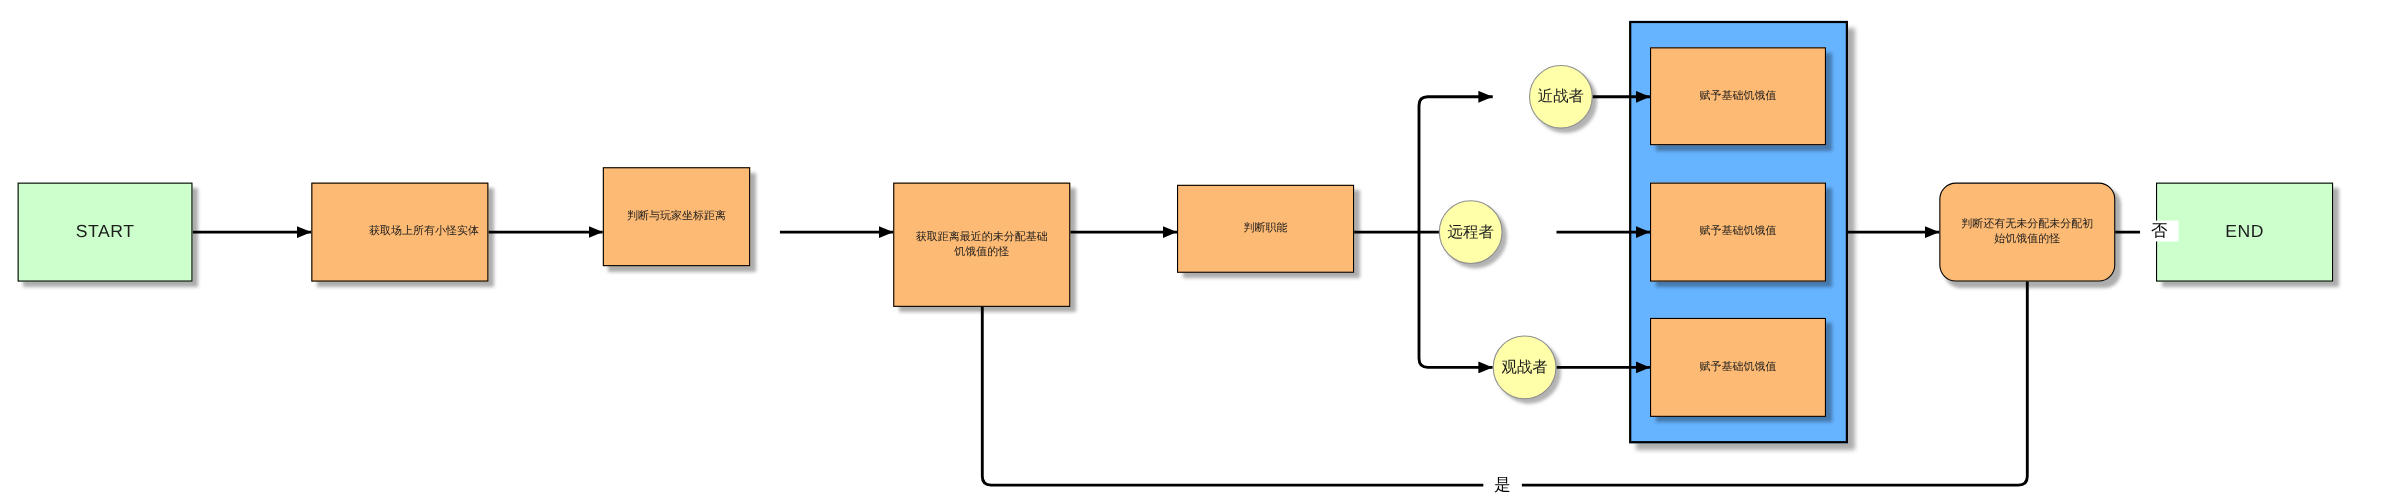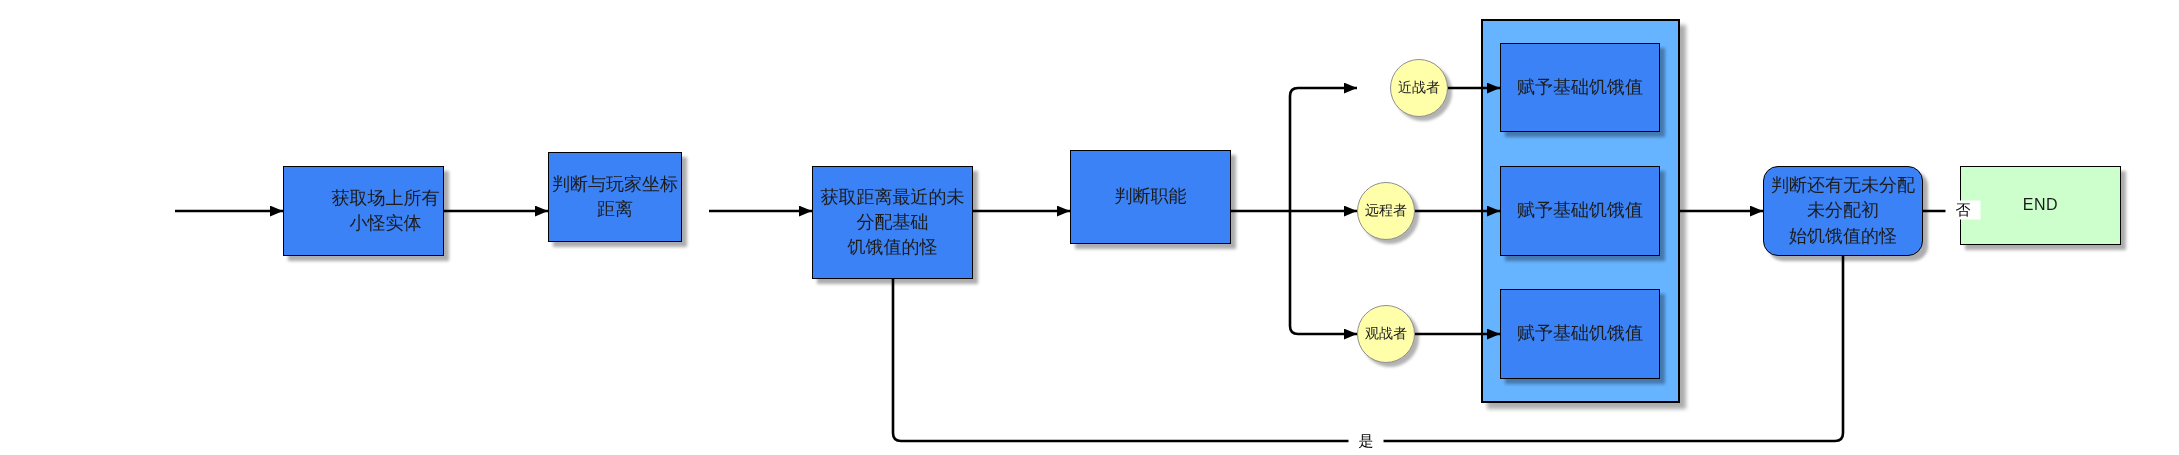--- a/index.html
+++ b/index.html
@@ -6,49 +6,49 @@
   .canvas{
     position:relative;width:2179px;height:455px;background:#ffffff;overflow:hidden;
     font-family:"Liberation Sans","DejaVu Sans",sans-serif;
   }
   .edges{position:absolute;left:0;top:0;z-index:2;}
   .node{
     position:absolute;z-index:3;display:flex;align-items:center;justify-content:center;
     text-align:center;box-sizing:border-box;color:#1c1c1c;
   }
   .rect{border:1.5px solid #000000;box-shadow:5px 5px 3px rgba(0,0,0,0.32);}
-  .process{background:#3b82f6;font-size:18px;}
+  .process{background:#fdba74;font-size:10px;}
   .terminal{background:#ccffcc;font-size:16px;letter-spacing:0.5px;}
   .group{
     position:absolute;z-index:1;box-sizing:border-box;background:#66b3ff;
     border:2px solid #000000;box-shadow:6px 6px 4px rgba(0,0,0,0.32);
   }
   .circle{
     border-radius:50%;background:#ffffaa;border:1.5px solid #8f8f8f;
     box-shadow:4px 4px 3px rgba(0,0,0,0.3);font-size:14px;
   }
   .lbl{white-space:pre-line;line-height:1.4;padding:0 2px;}
   .edge-label{
     position:absolute;z-index:4;transform:translate(-50%,-50%);
     background:#ffffff;padding:0 10px;font-size:15px;color:#000000;
   }
   
   #n-start{left:16px;top:166px;width:159px;height:90px;}
   #n-b1{left:283px;top:166px;width:161px;height:90px;padding-left:44px;}
   #n-b2{left:548px;top:152px;width:134px;height:90px;}
   #n-b3{left:812px;top:166px;width:161px;height:113px;}
-  #n-b4{left:1070px;top:150px;width:161px;height:94px;}
+  #n-b4{left:1070px;top:168px;width:161px;height:80px;}
   #n-group{left:1481px;top:19px;width:199px;height:384px;}
   #n-ia{left:1500px;top:43px;width:160px;height:89px;}
   #n-ib{left:1500px;top:166px;width:160px;height:90px;}
   #n-ic{left:1500px;top:289px;width:160px;height:90px;}
   #n-dec{left:1763px;top:166px;width:160px;height:90px;border-radius:15px;}
-  #n-end{left:1960px;top:166px;width:161px;height:79px;text-align:right;}
+  #n-end{left:1960px;top:166px;width:161px;height:90px;text-align:right;}
   #n-cm{left:1357px;top:59px;width:58px;height:58px;margin-left:33px;}
-  #n-cr{left:1357px;top:182px;width:58px;height:58px;text-align:center;}
+  #n-cr{left:1308px;top:182px;width:58px;height:58px;text-align:center;}
   #n-cs{left:1357px;top:305px;width:58px;height:58px;justify-content:center;}
   #lbl-yes{left:1366px;top:441px;}
   #lbl-no{left:1963px;top:210px;}
 </style>
 </head>
 <body>
 
 <div class="canvas">
 
   <div class="group" id="n-group"></div>
@@ -69,20 +69,23 @@
       <path d="M1290,211 V326 Q1290,334 1298,334 H1357" marker-end="url(#ah)"></path>
       <path d="M1415,88 H1500" marker-end="url(#ah)"></path>
       <path d="M1415,211 H1500" marker-end="url(#ah)"></path>
       <path d="M1415,334 H1500" marker-end="url(#ah)"></path>
       <path d="M1680,211 H1763" marker-end="url(#ah)"></path>
       <path d="M1923,211 H2008" marker-end="url(#ah)"></path>
       <path d="M1843,256 V433 Q1843,441 1835,441 H901 Q893,441 893,433 V257" marker-end="url(#ah)"></path>
     </g>
   </svg>
 
+  <div class="node rect terminal" id="n-start">
+    <span class="lbl">START</span>
+  </div>
   <div class="node rect terminal" id="n-end">
     <span class="lbl">END</span>
   </div>
 
   <div class="node rect process" id="n-b1">
     <span class="lbl">获取场上所有小怪实体</span>
   </div>
   <div class="node rect process" id="n-b2">
     <span class="lbl">判断与玩家坐标距离</span>
   </div>

